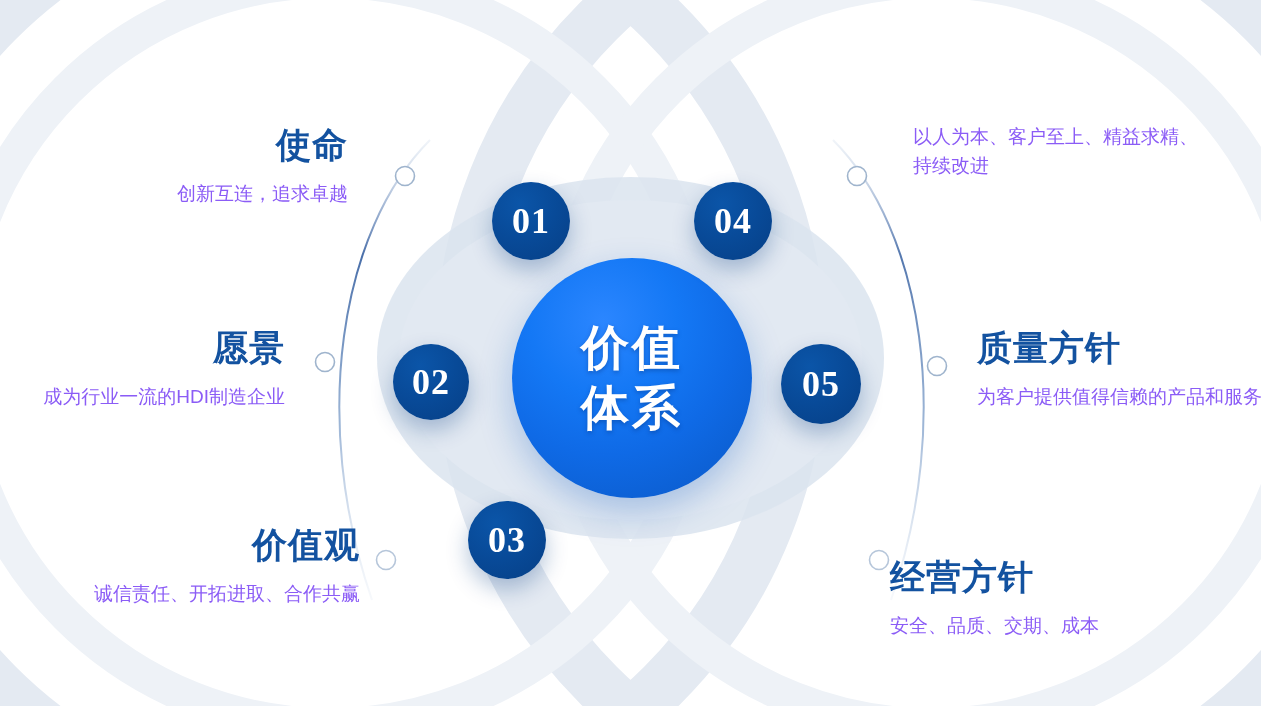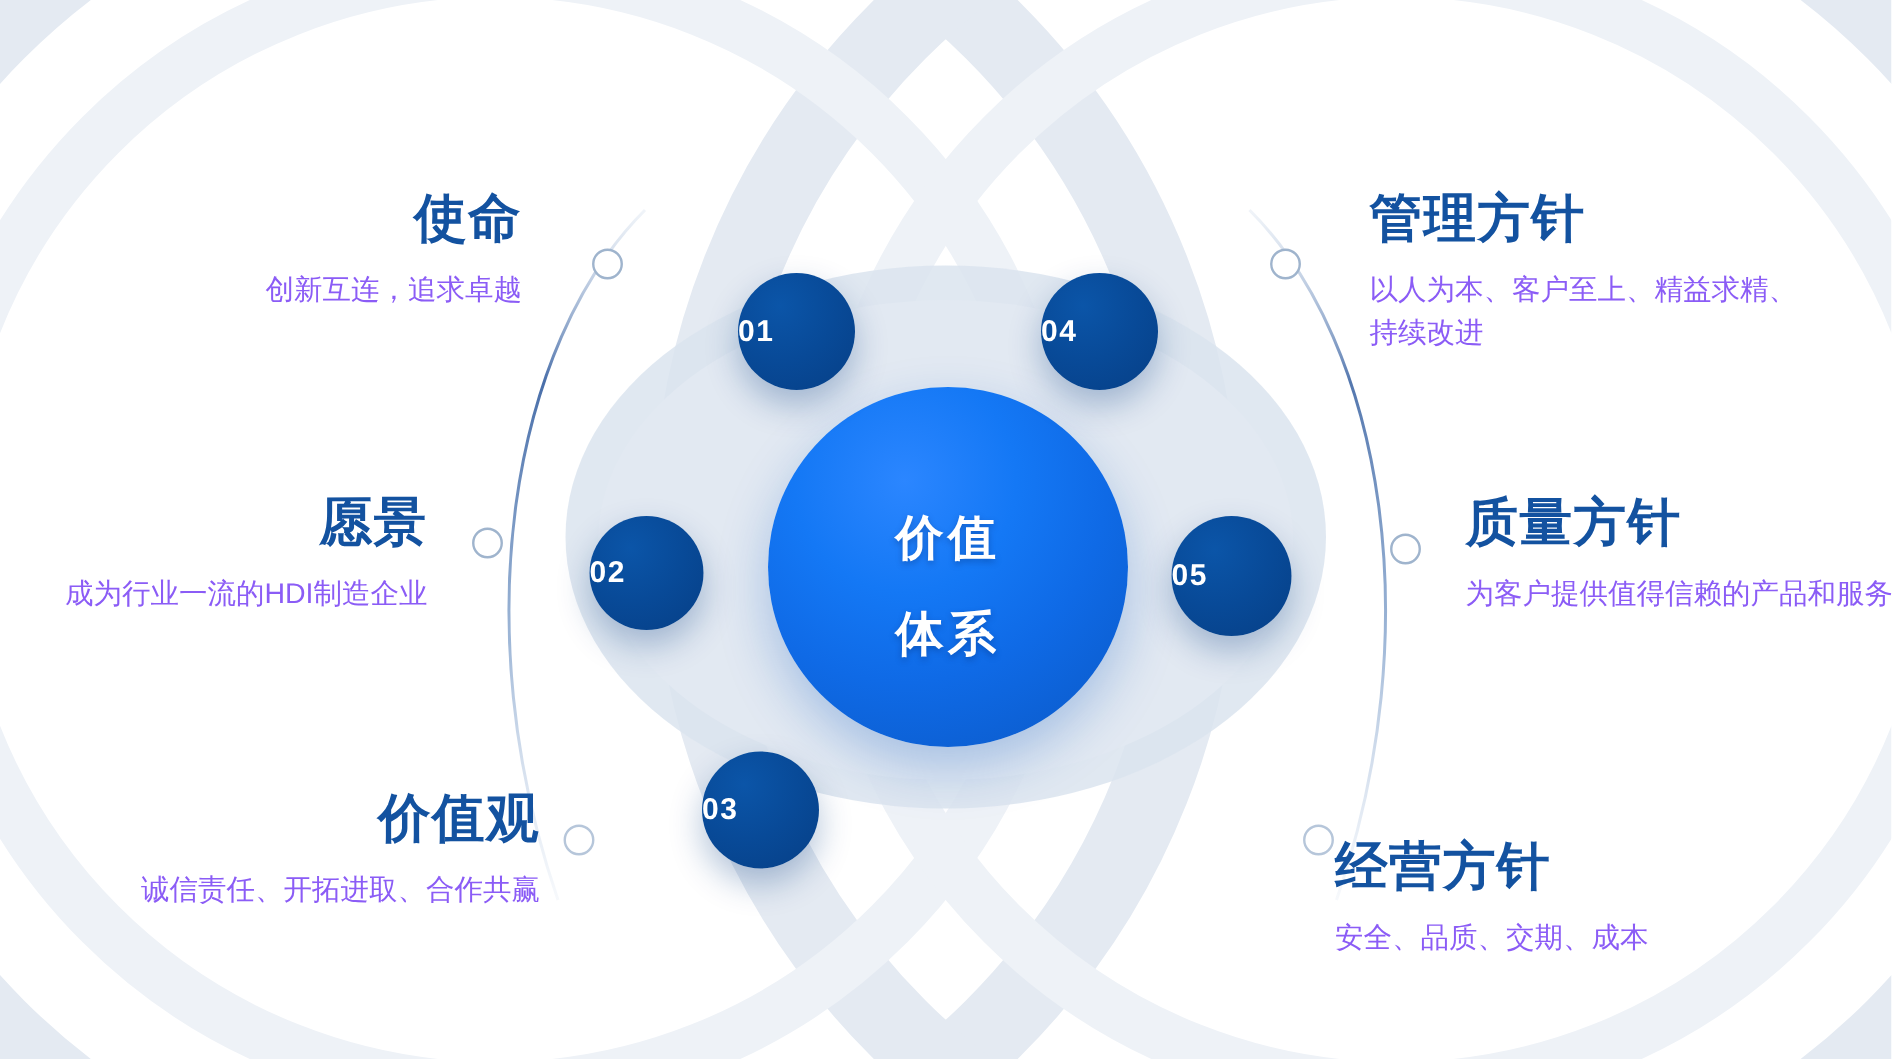--- a/index.html
+++ b/index.html
@@ -54,39 +54,40 @@
     border-radius: 50%;
     background: radial-gradient(circle at 38% 26%, #2b86ff 0%, #1478f5 32%, #0f6ae6 58%, #0a57c4 100%);
     box-shadow: 0 14px 34px rgba(11, 85, 190, .28);
     display: flex;
     flex-direction: column;
     align-items: center;
     justify-content: center;
   }
   .core-line {
     color: #ffffff;
-    font-size: 32px;
+    font-size: 48px;
     font-weight: bold;
     letter-spacing: 3px;
     line-height: 1.25;
     text-shadow: 0 2px 4px rgba(0, 40, 110, .35);
-    margin-top: 24px;
   }
   
   .node {
     position: absolute;
     border-radius: 50%;
     background: radial-gradient(circle at 36% 28%, #0b55a8 0%, #084a98 48%, #063f86 100%);
     box-shadow: 0 10px 22px rgba(8, 58, 130, .30);
     display: flex;
     align-items: center;
+    justify-content: center;
     color: #ffffff;
-    font-size: 20px;
+    font-size: 36px;
     font-weight: bold;
     letter-spacing: 1px;
+    font-family: Liberation Serif, serif;
   }
   
   .block {
     position: absolute;
     width: 300px;
   }
   .block .ttl {
     color: #1352a0;
     font-size: 35px;
     font-weight: bold;
@@ -177,21 +178,20 @@
     <p class="ttl">愿景</p>
     <p class="desc">成为行业一流的HDI制造企业</p>
   </div>
 
   <div class="block left" style="left:60px; top:522px;">
     <p class="ttl">价值观</p>
     <p class="desc">诚信责任、开拓进取、合作共赢</p>
   </div>
 
   <div class="block right" style="left:913px; top:122px;">
-    <p class="ttl">管理方针</p>
     <p class="desc">以人为本、客户至上、精益求精、持续改进</p>
   </div>
 
   <div class="block right" style="left:977px; top:325px;">
     <p class="ttl">质量方针</p>
     <p class="desc">为客户提供值得信赖的产品和服务</p>
   </div>
 
   <div class="block right" style="left:890px; top:522px;margin-top:32px;">
     <p class="ttl">经营方针</p>

